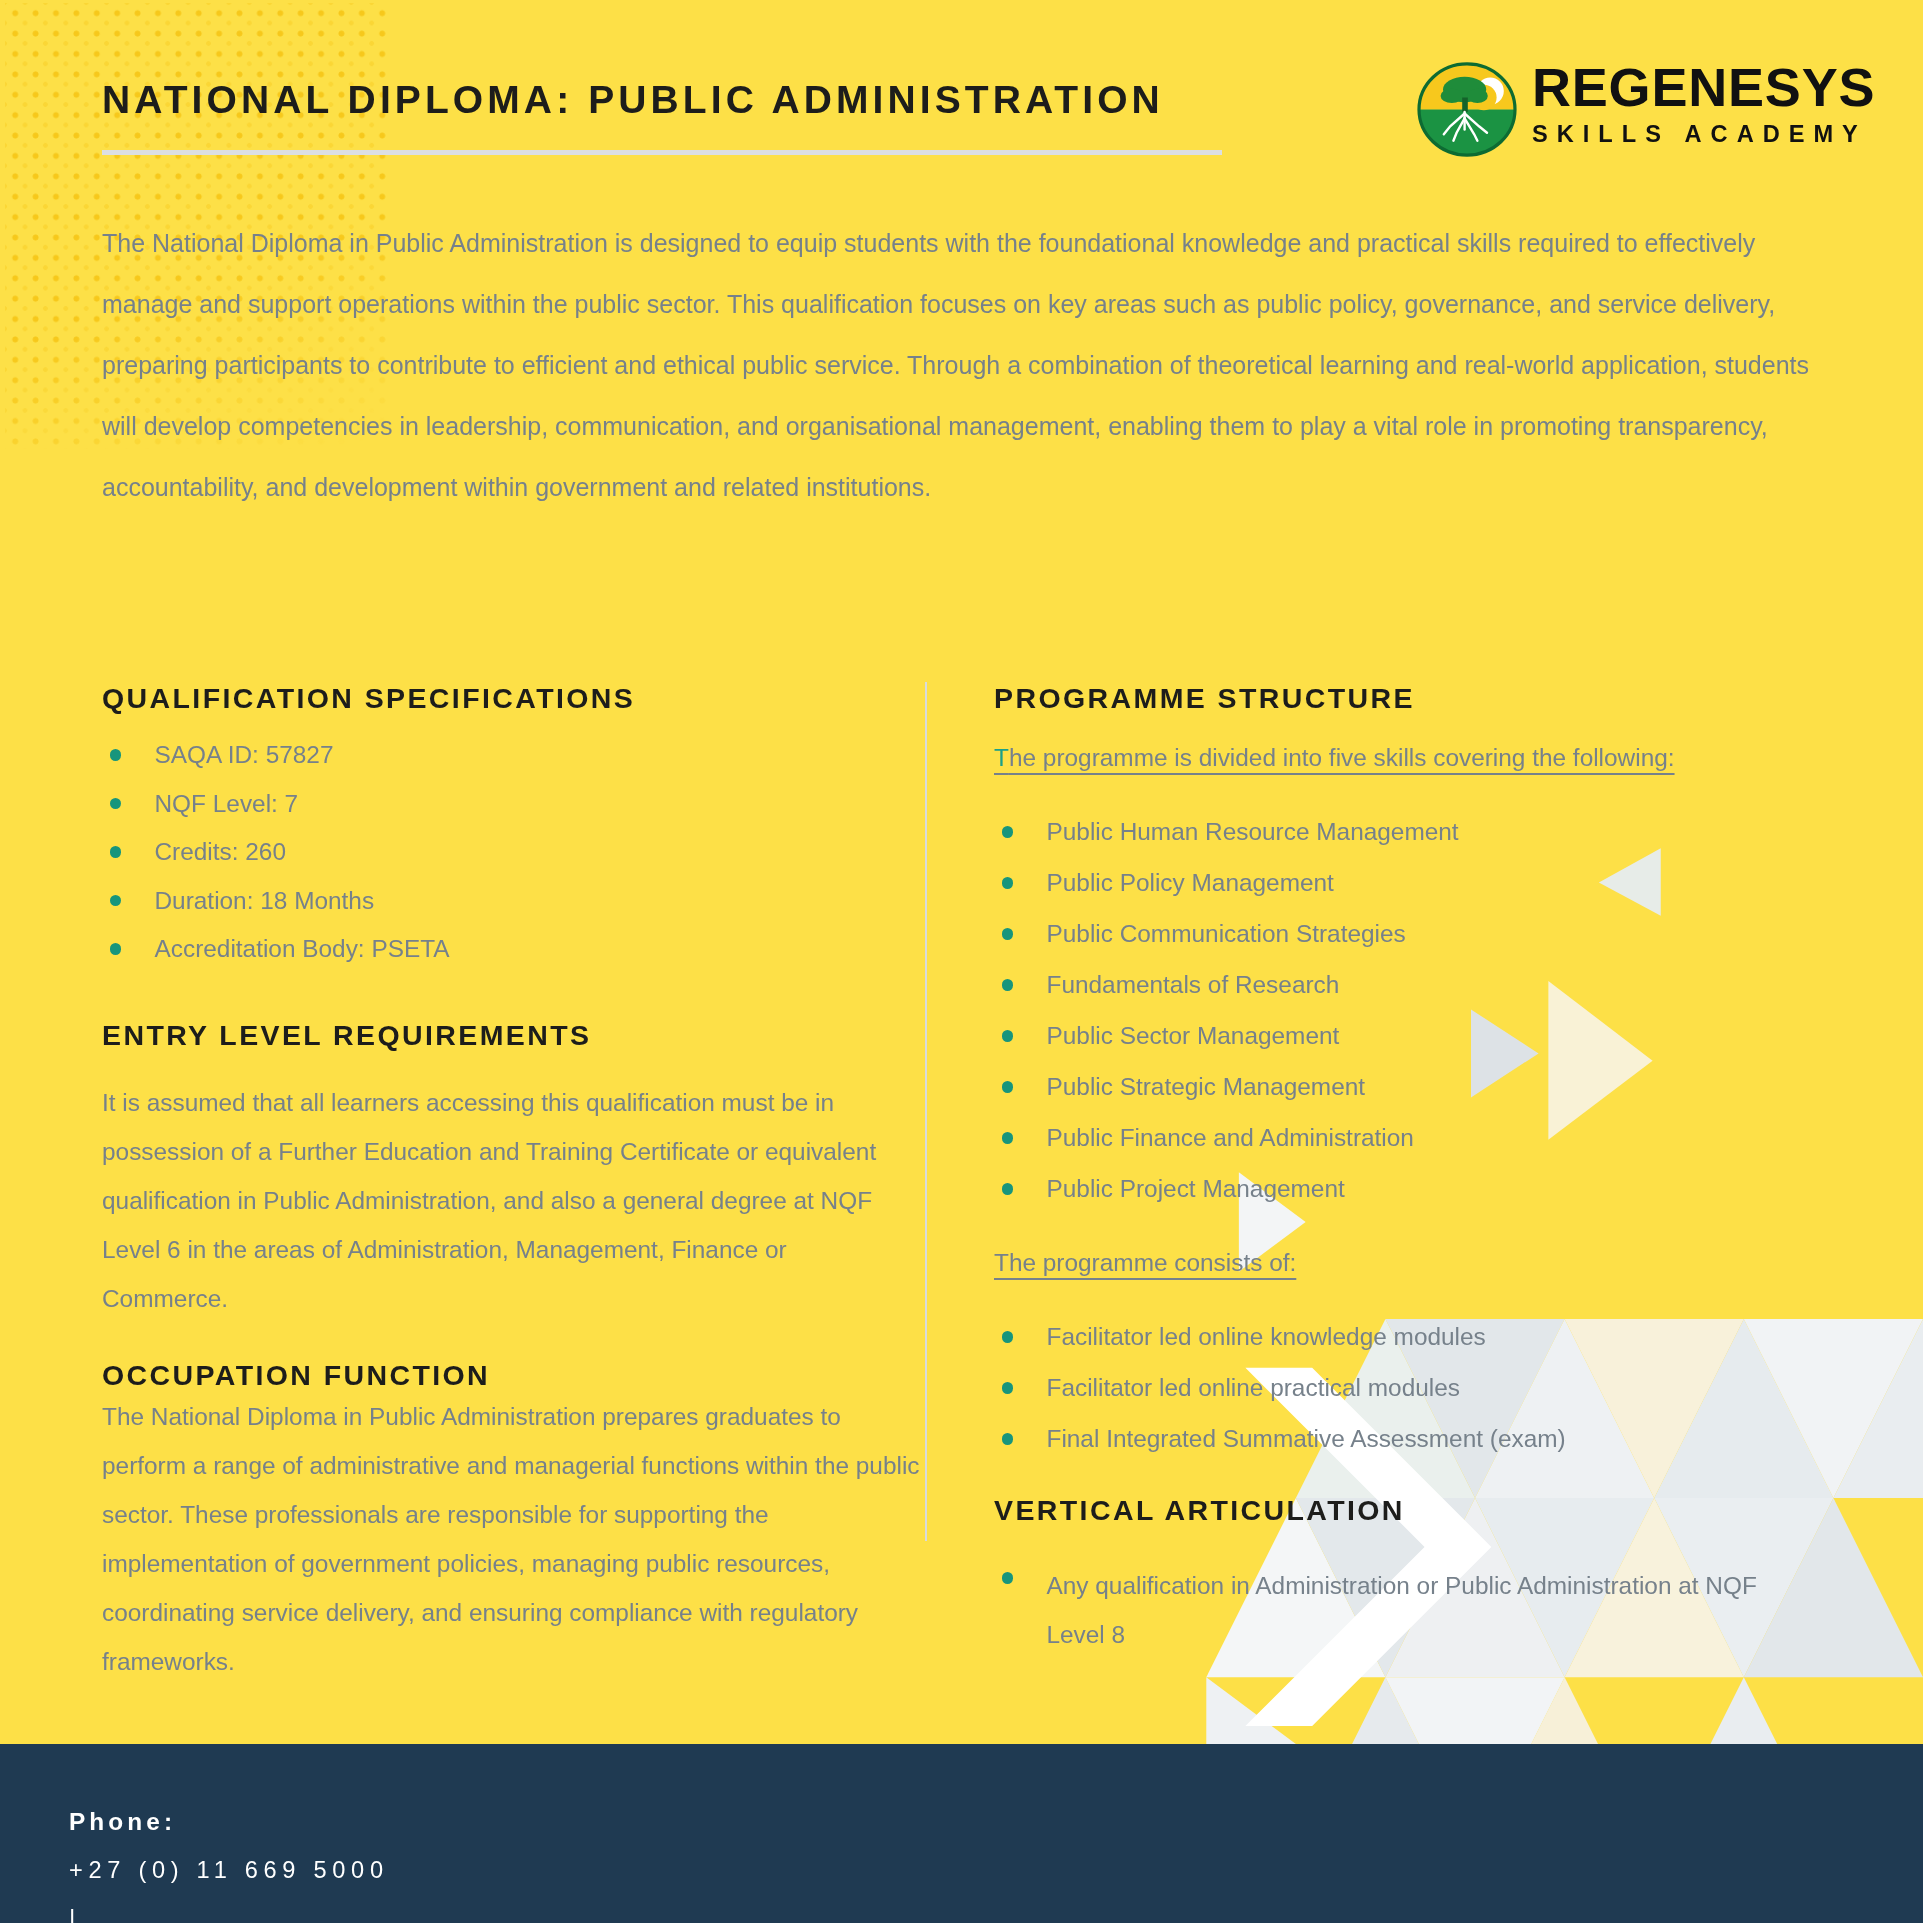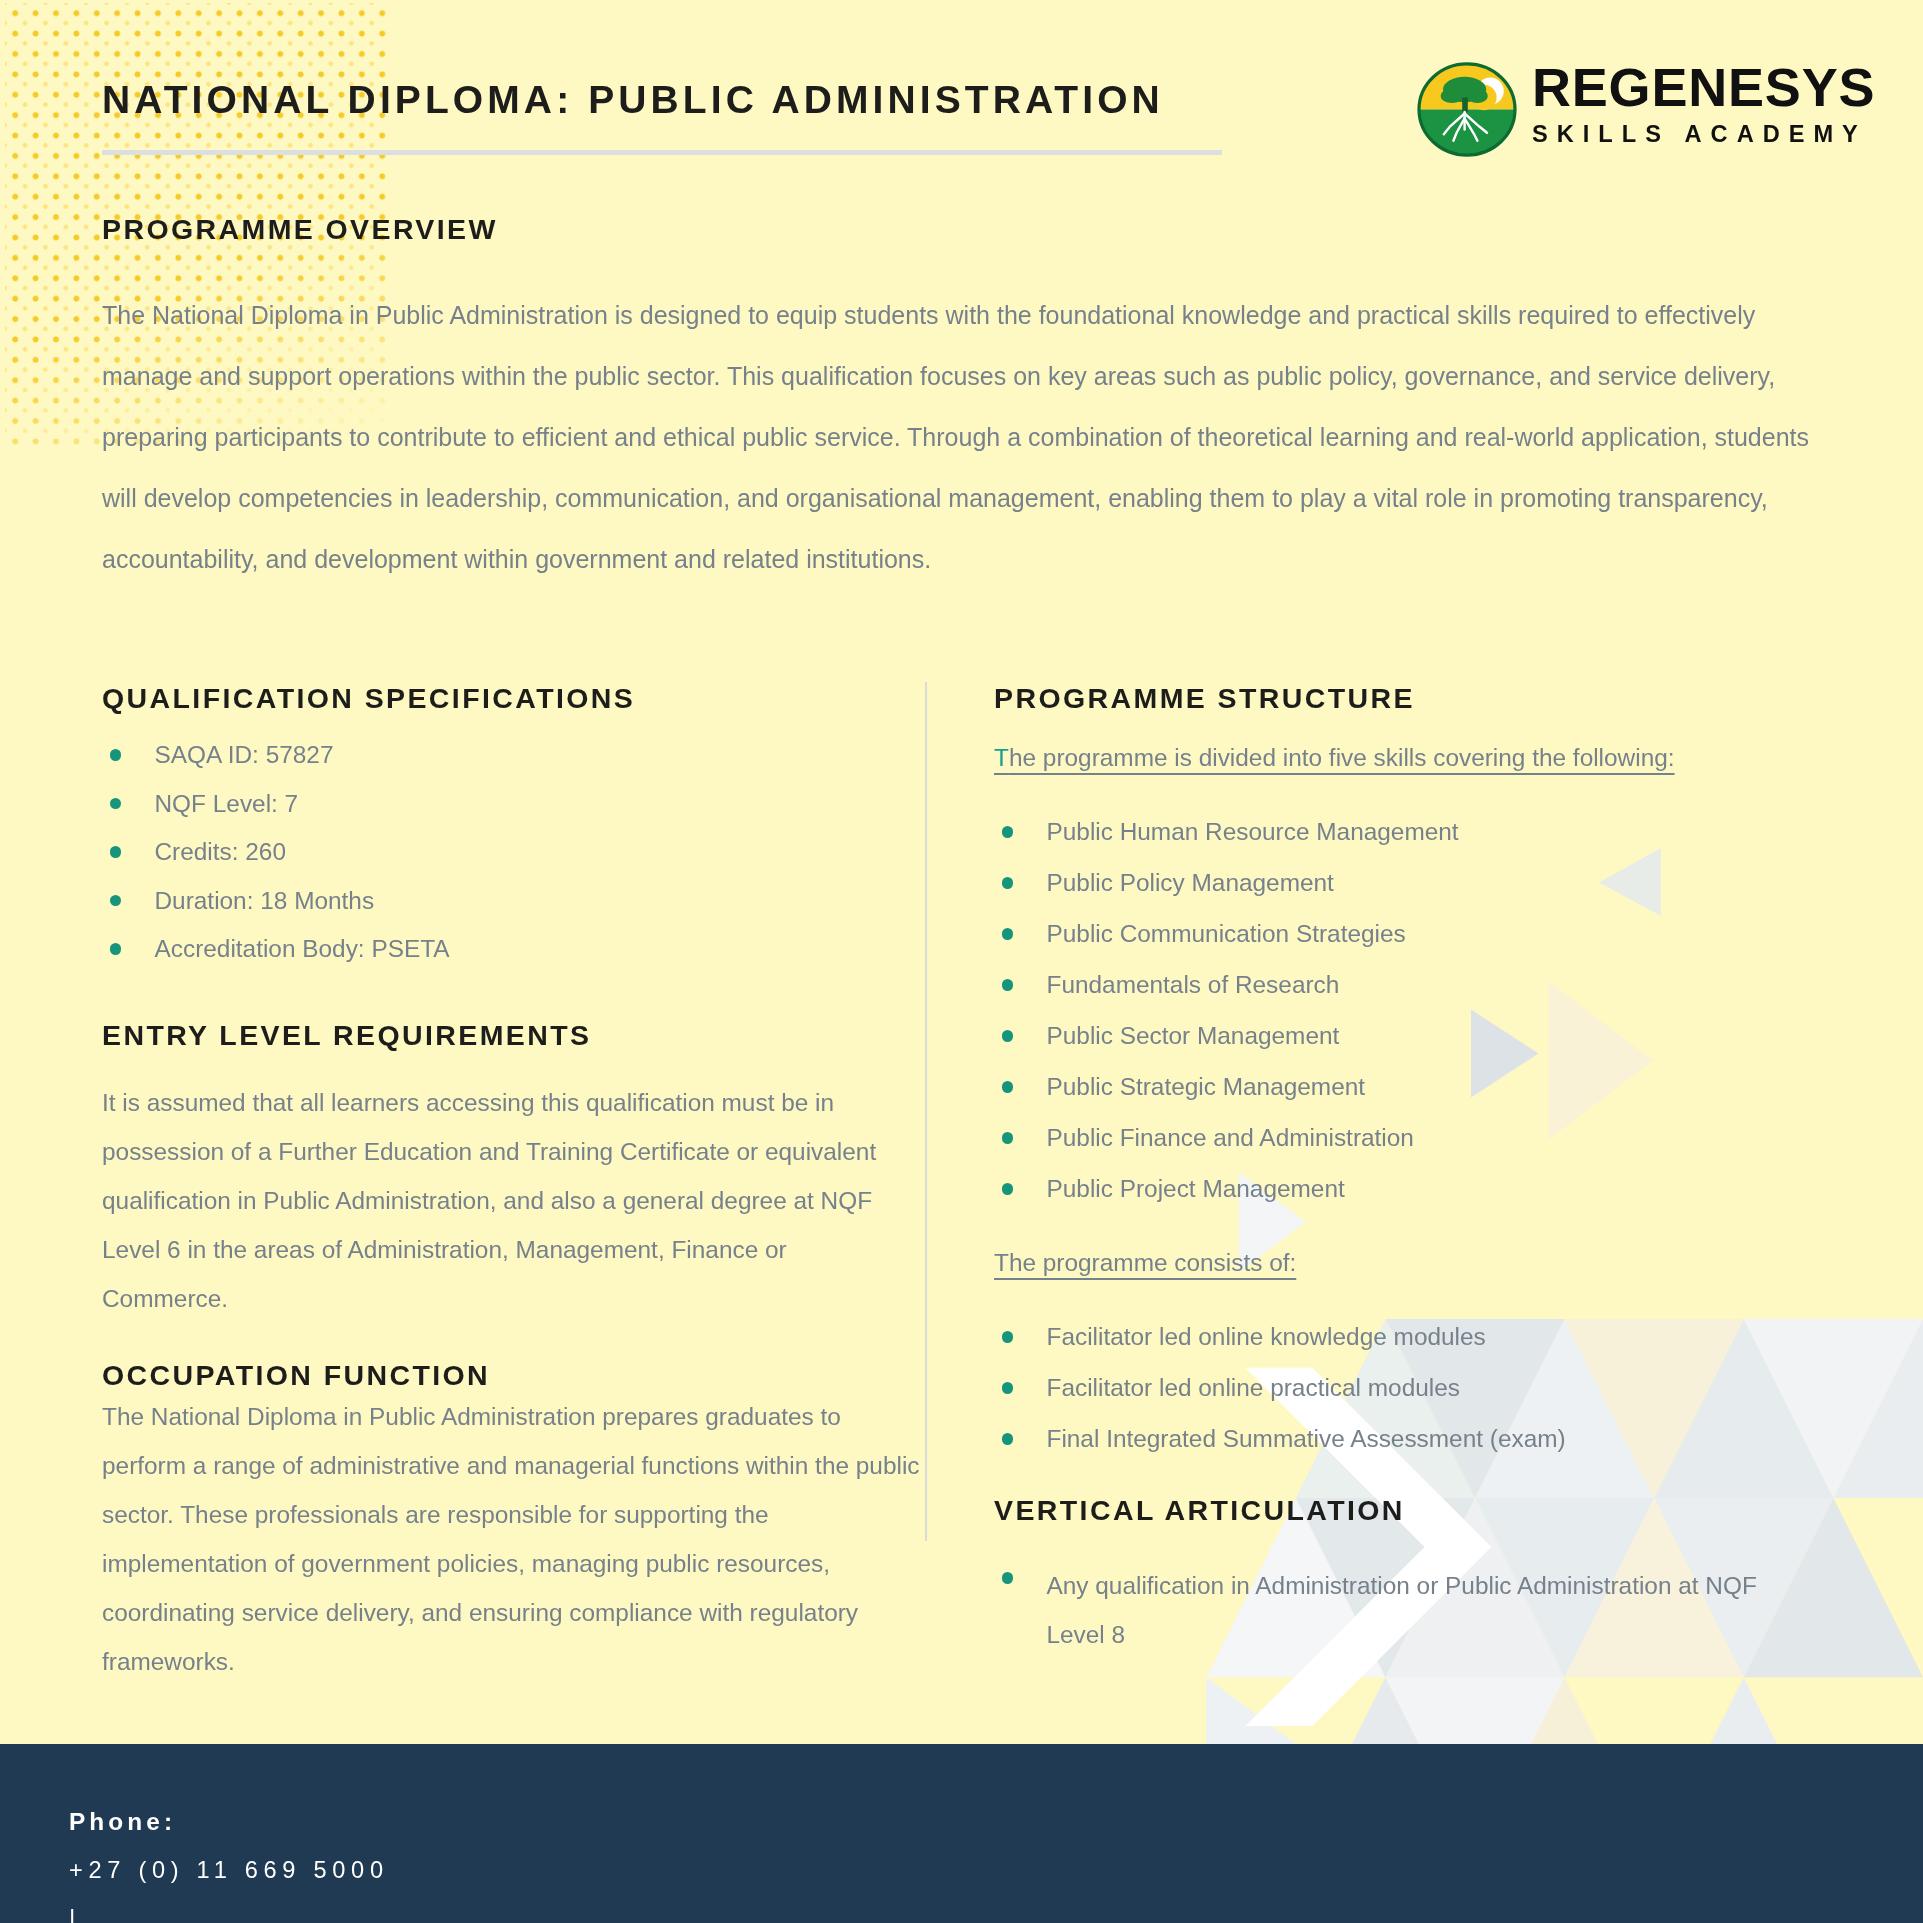--- a/index.html
+++ b/index.html
@@ -2,21 +2,21 @@
 <html style="font-size:13px"><head>
 <meta charset="utf-8">
 <style>
   * { margin:0; padding:0; box-sizing:border-box; }
   html,body { background:#ffffff; }
   body { font-family:"Liberation Sans","DejaVu Sans",sans-serif; }
 
   .page {
     position:relative;
     width:1923px; height:1923px;
-    background:#fef9c3;
+    background:#fde047;
     overflow:hidden;
   }
 
   
   .dots-pattern {
     position:absolute; left:4.9px; top:3.3px; width:384px; height:446px;
     background-image:
       radial-gradient(circle, rgba(246,198,24,0.92) 2.6px, rgba(246,198,24,0) 3.3px),
       radial-gradient(circle, rgba(246,198,24,0.38) 2px, rgba(246,198,24,0) 2.6px);
     background-size:20.4px 20.4px, 20.4px 20.4px;
@@ -185,21 +185,20 @@
       </g>
       <ellipse cx="65" cy="61" rx="60" ry="57" fill="none" stroke="#0d6b32" stroke-width="4"></ellipse>
     </svg>
     <div class="logo-text">
       <div class="logo-brand">REGENESYS</div>
       <div class="logo-sub">SKILLS ACADEMY</div>
     </div>
   </div>
 
   <section class="overview">
-    <h2 class="sec-h">PROGRAMME OVERVIEW</h2>
     <p class="body-text">The National Diploma in Public Administration is designed to equip students with the foundational knowledge and practical skills required to effectively manage and support operations within the public sector. This qualification focuses on key areas such as public policy, governance, and service delivery, preparing participants to contribute to efficient and ethical public service. Through a combination of theoretical learning and real-world application, students will develop competencies in leadership, communication, and organisational management, enabling them to play a vital role in promoting transparency, accountability, and development within government and related institutions.</p>
   </section>
 
   <div class="v-divider"></div>
 
   <div class="columns">
 
     <div class="col-left">
       <h2 class="sec-h qual-h">QUALIFICATION SPECIFICATIONS</h2>
       <ul class="blist specs-list">

